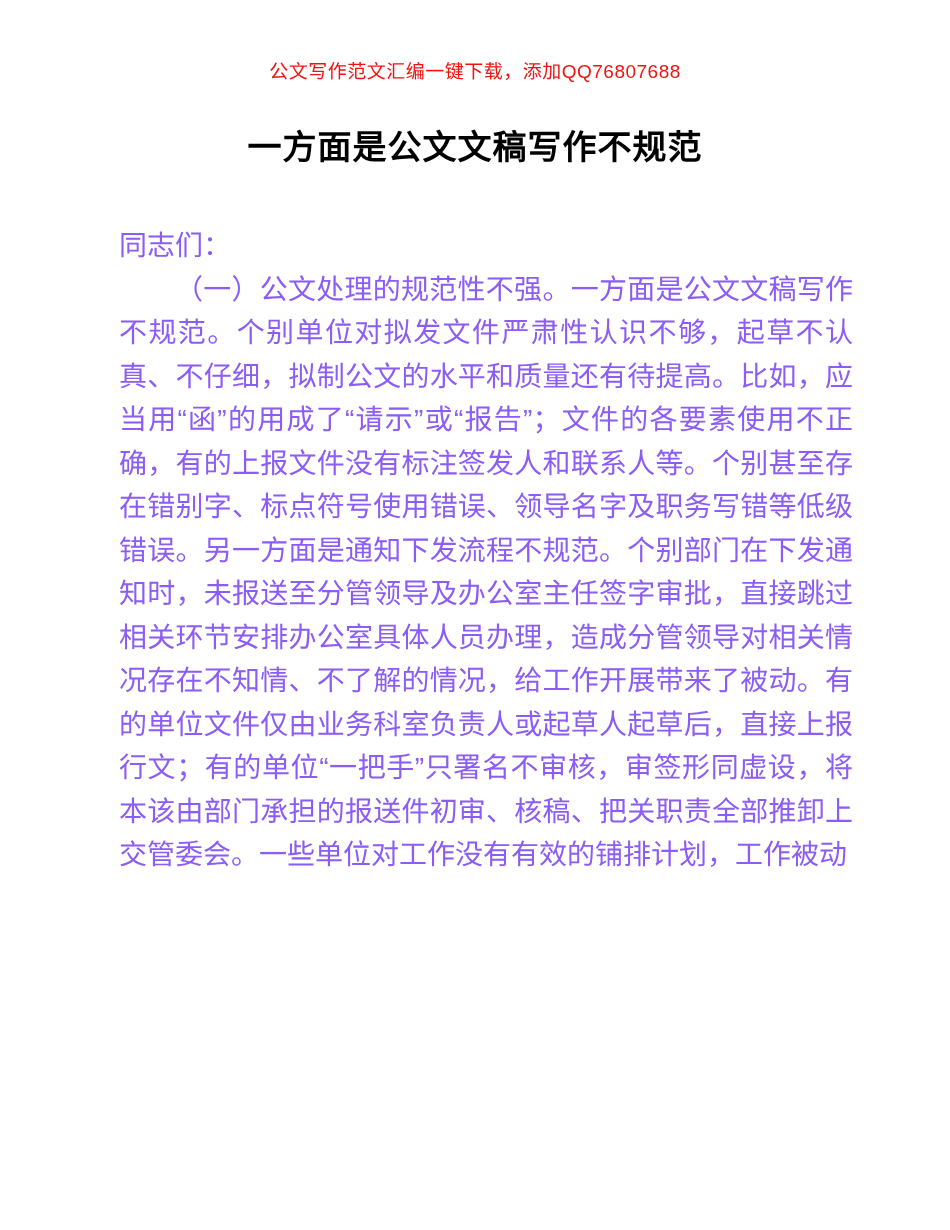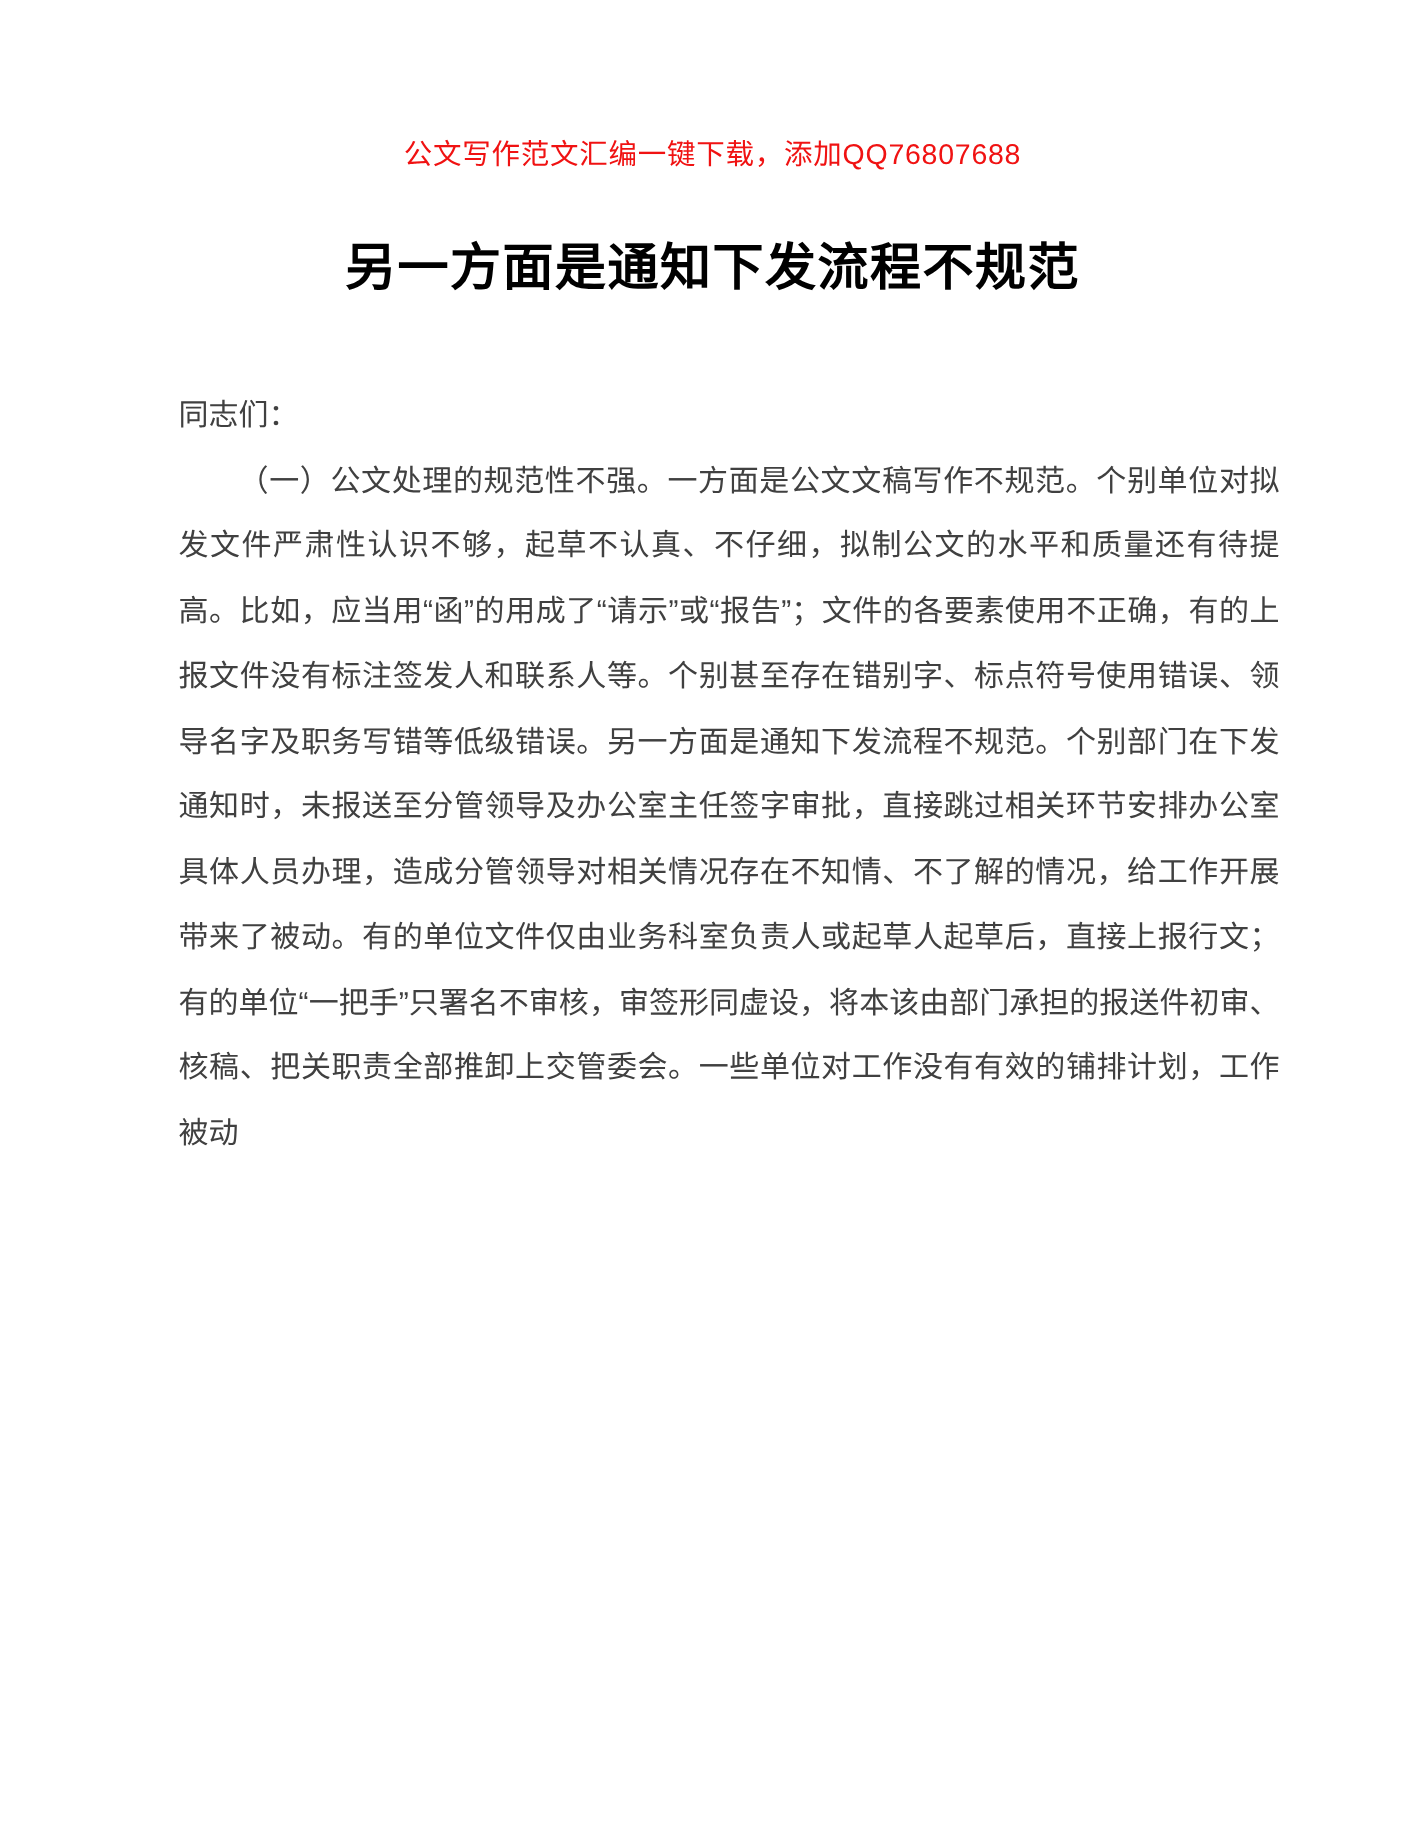--- a/index.html
+++ b/index.html
@@ -14,64 +14,64 @@
     font-family: "Liberation Sans", sans-serif;
     color: #000000;
   }
   .page {
     width: 950px;
     height: 1230px;
     background: #ffffff;
     position: relative;
   }
   .promo-banner {
-    padding-top: 91px;
+    padding-top: 59px;
     text-align: center;
     font-size: 19px;
     line-height: 26px;
     color: #f01212;
     letter-spacing: 0.5px;
     font-weight: 400;
   }
   .doc-title {
     margin-top: 40px;
     text-align: center;
     font-size: 34px;
     line-height: 44px;
     font-weight: 700;
     letter-spacing: 1px;
     color: #000000;
   }
   .doc-body {
     margin: 55px 97px 0 119px;
-    font-size: 20px;
+    font-size: 28px;
     line-height: 43.5px;
     text-align: justify;
     text-justify: inter-ideograph;
-    color: #404040;
+    color: #8b5cf6;
   }
   .doc-body p {
     margin: 0;
     padding: 0;
   }
   .indent {
     text-indent: 2em;
   }
   .bold-run {
     font-weight: 400;
   }
 </style>
 </head>
 <body>
 
 <div class="page">
 
   <div class="promo-banner">公文写作范文汇编一键下载，添加QQ76807688</div>
 
-  <h1 class="doc-title">另一方面是通知下发流程不规范</h1>
+  <h1 class="doc-title">一方面是公文文稿写作不规范</h1>
 
   <div class="doc-body">
 
     <p>同志们：</p>
 
 
 
     <p class="indent"><span class="bold-run">（一）公文处理的规范性不强。</span><span>一方面是公文文稿写作不规范。个别单位对拟发文件严肃性认识不够，起草不认真、不仔细，拟制公文的水平和质量还有待提高。比如，应当用“函”的用成了“请示”或“报告”；文件的各要素使用不正确，有的上报文件没有标注签发人和联系人等。个别甚至存在错别字、标点符号使用错误、领导名字及职务写错等低级错误。另一方面是通知下发流程不规范。个别部门在下发通知时，未报送至分管领导及办公室主任签字审批，直接跳过相关环节安排办公室具体人员办理，造成分管领导对相关情况存在不知情、不了解的情况，给工作开展带来了被动。有的单位文件仅由业务科室负责人或起草人起草后，直接上报行文；有的单位“一把手”只署名不审核，审签形同虚设，将本该由部门承担的报送件初审、核稿、把关职责全部推卸上交管委会。一些单位对工作没有有效的铺排计划，工作被动</span></p>
 
   </div>

